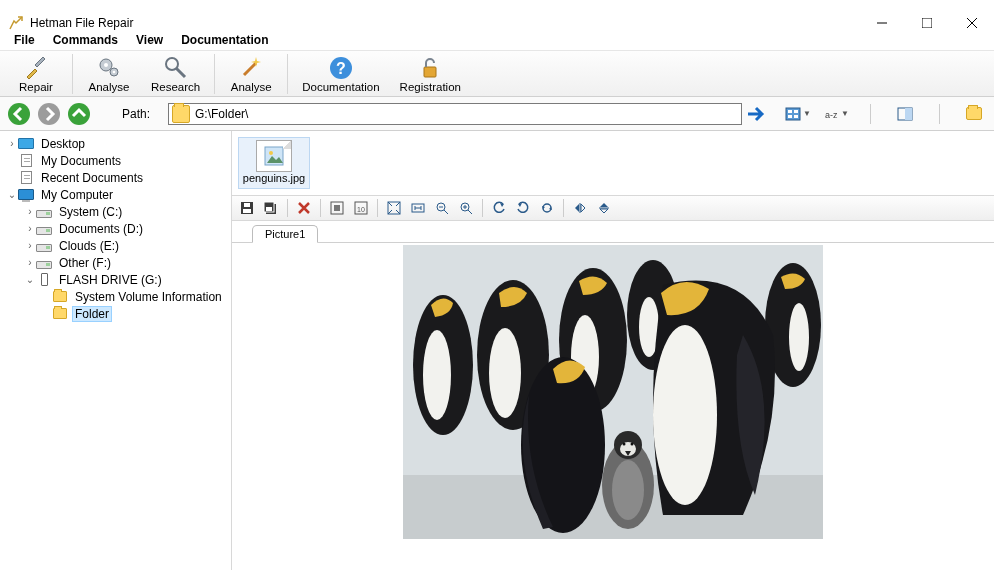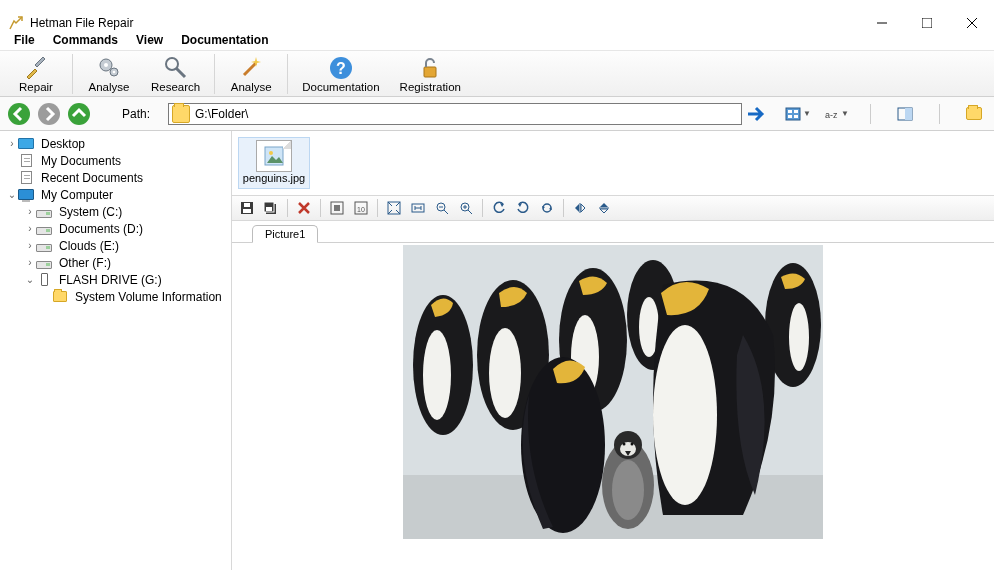--- a/index.html
+++ b/index.html
@@ -284,20 +284,26 @@
           <span class="usbicon"></span>
         </span>
         <span class="label">FLASH DRIVE (G:)</span>
       </div>
     <div class="treeitem" style="padding-left:52px">
         <span class="ticon">
           <span class="foldericon"></span>
         </span>
         <span class="label">System Volume Information</span>
       </div>
+    <div class="treeitem selected" style="padding-left:52px">
+        <span class="ticon">
+          <span class="foldericon"></span>
+        </span>
+        <span class="label">Folder</span>
+      </div>
   </div>
 
   <div class="right">
     <div class="filegrid">
       <div class="fileitem">
         <div class="thumb">
             <svg viewBox="0 0 22 22">
               <rect x="2" y="2" width="18" height="18" fill="#cfe5f7" stroke="#7aa5c9"></rect>
               <circle cx="8" cy="8" r="2" fill="#f2c94a"></circle>
               <path d="M4 18 L9 11 L13 15 L16 12 L20 18 Z" fill="#5b9268"></path>

